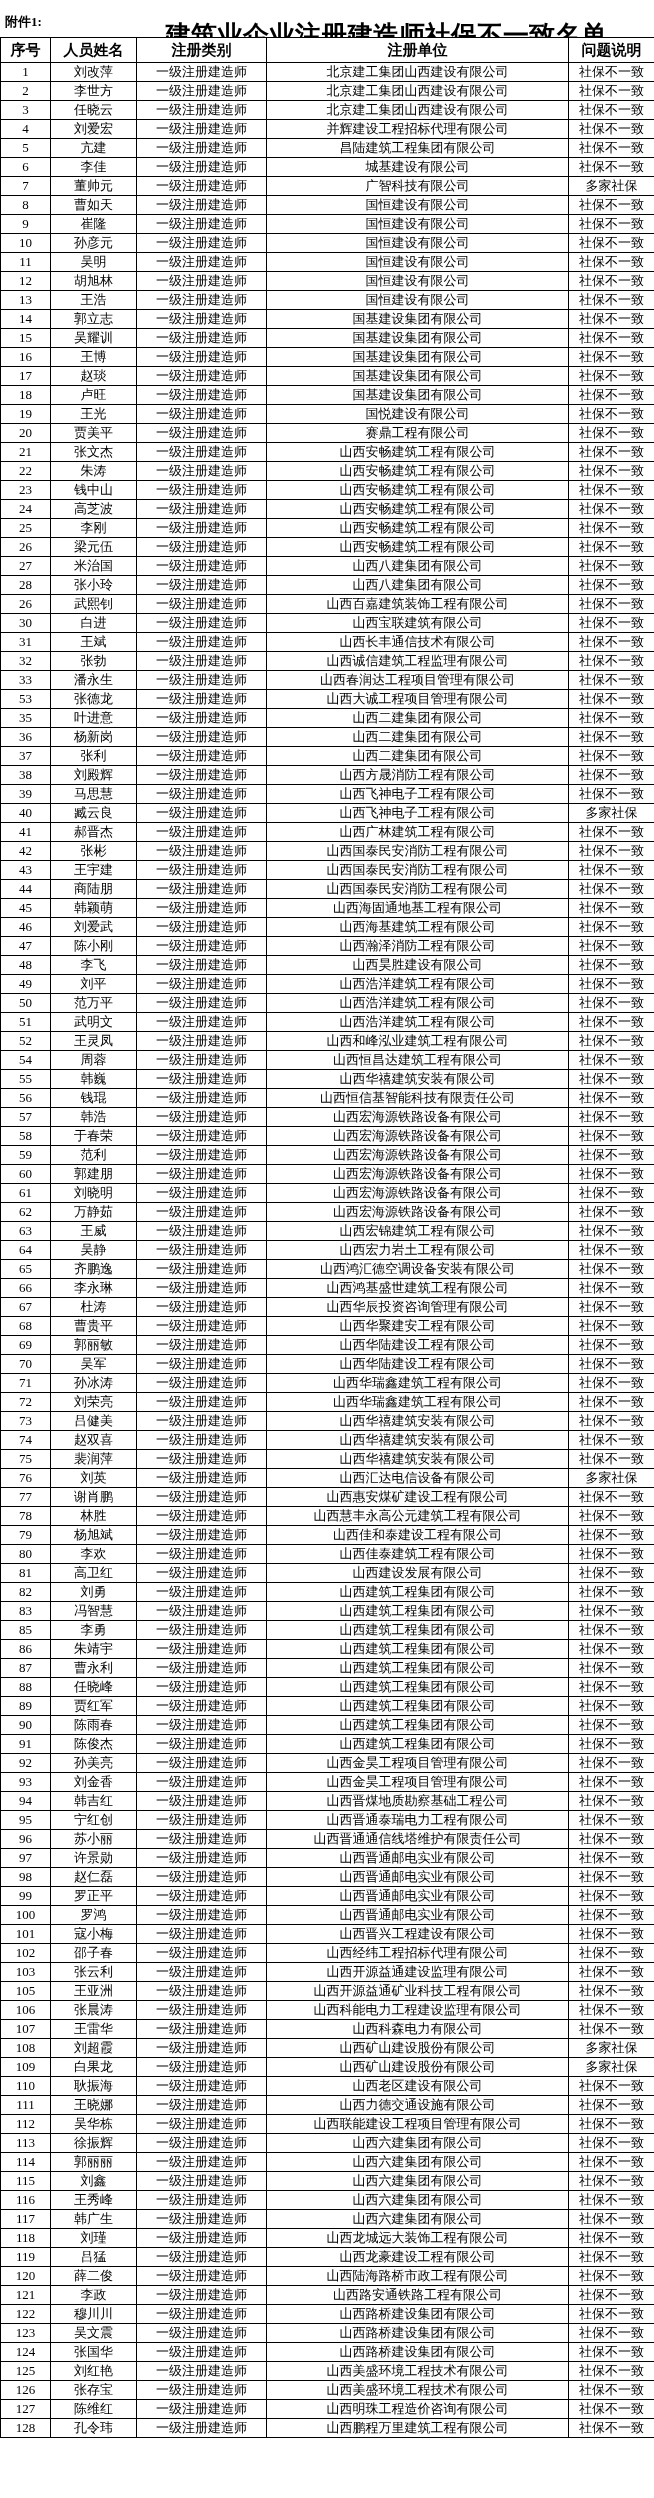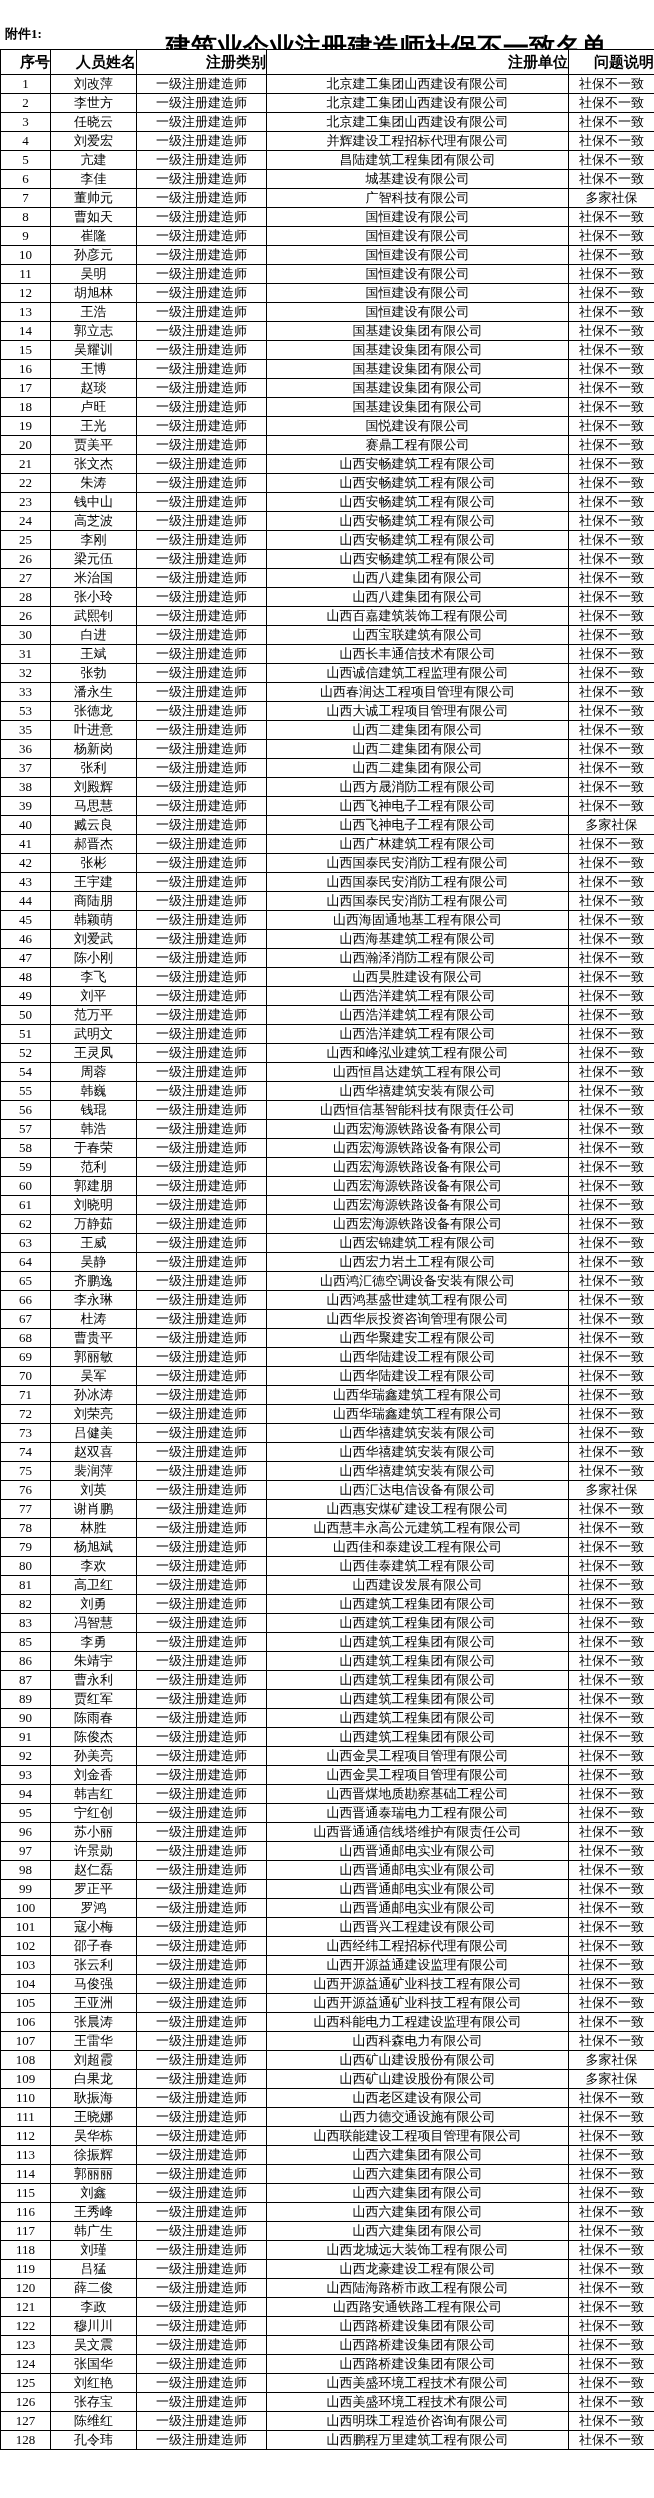--- a/index.html
+++ b/index.html
@@ -5,21 +5,20 @@
   html, body {
     margin: 0;
     padding: 0;
     background: #ffffff;
     color: #000000;
     font-family: "Liberation Serif", "DejaVu Serif", serif;
   }
   .page {
     width: 654px;
     background: #ffffff;
-    margin-top: 12px;
   }
   .doc-header {
     position: relative;
     height: 37px;
     overflow: hidden;
   }
   .attachment-label {
     position: absolute;
     left: 5px;
     top: 13px;
@@ -40,21 +39,21 @@
     border-collapse: collapse;
     width: 654px;
     table-layout: fixed;
     border: 1px solid #000;
   }
   table.roster th {
     border: 1px solid #000;
     font-size: 15px;
     font-weight: bold;
     height: 24px;
-    text-align: right;
+    text-align: center;
     vertical-align: middle;
     padding: 0;
     white-space: nowrap;
     overflow: hidden;
   }
   table.roster td {
     border: 1px solid #000;
     font-size: 13px;
     height: 18px;
     line-height: 18px;
@@ -681,20 +680,27 @@
           <td>社保不一致</td>
         </tr>
         <tr>
           <td>87</td>
           <td>曹永利</td>
           <td>一级注册建造师</td>
           <td>山西建筑工程集团有限公司</td>
           <td>社保不一致</td>
         </tr>
         <tr>
+          <td>88</td>
+          <td>任晓峰</td>
+          <td>一级注册建造师</td>
+          <td>山西建筑工程集团有限公司</td>
+          <td>社保不一致</td>
+        </tr>
+        <tr>
           <td>89</td>
           <td>贾红军</td>
           <td>一级注册建造师</td>
           <td>山西建筑工程集团有限公司</td>
           <td>社保不一致</td>
         </tr>
         <tr>
           <td>90</td>
           <td>陈雨春</td>
           <td>一级注册建造师</td>
@@ -783,27 +789,20 @@
           <td>邵子春</td>
           <td>一级注册建造师</td>
           <td>山西经纬工程招标代理有限公司</td>
           <td>社保不一致</td>
         </tr>
         <tr>
           <td>103</td>
           <td>张云利</td>
           <td>一级注册建造师</td>
           <td>山西开源益通建设监理有限公司</td>
-          <td>社保不一致</td>
-        </tr>
-        <tr>
-          <td>104</td>
-          <td>马俊强</td>
-          <td>一级注册建造师</td>
-          <td>山西开源益通矿业科技工程有限公司</td>
           <td>社保不一致</td>
         </tr>
         <tr>
           <td>105</td>
           <td>王亚洲</td>
           <td>一级注册建造师</td>
           <td>山西开源益通矿业科技工程有限公司</td>
           <td>社保不一致</td>
         </tr>
         <tr>

